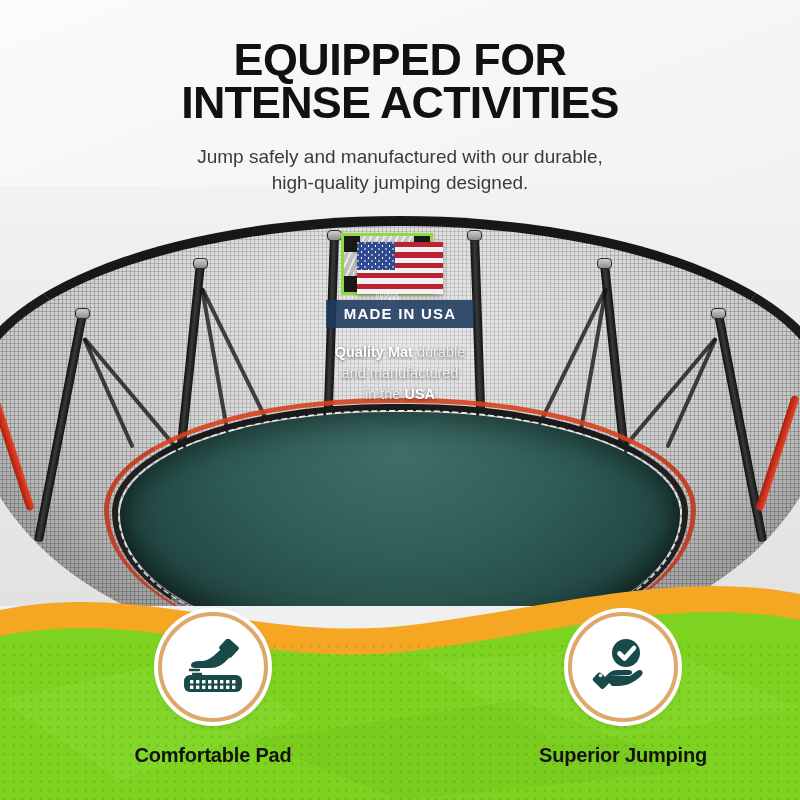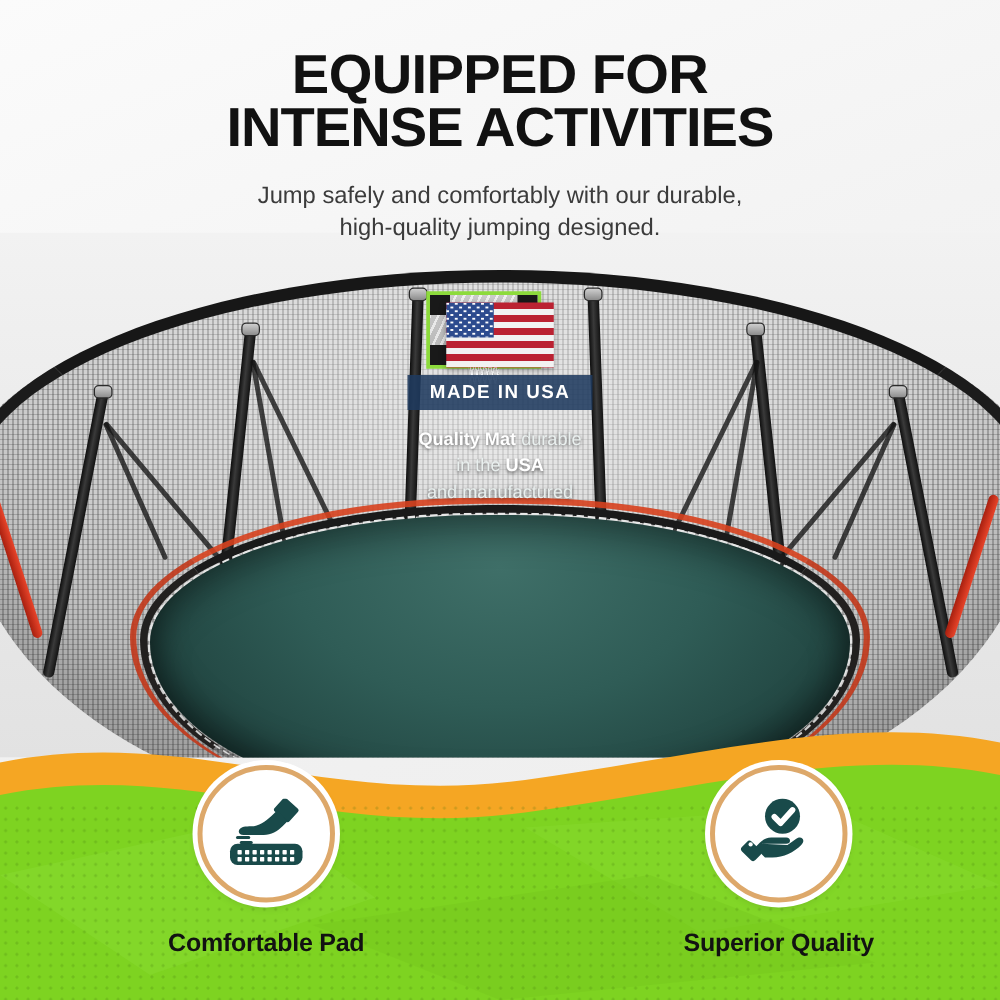--- a/index.html
+++ b/index.html
@@ -279,21 +279,21 @@
 <body>
 
 <div id="page">
 
   <div class="header">
     <div class="headline">
       <span>EQUIPPED FOR</span>
       <span class="l2">INTENSE ACTIVITIES</span>
     </div>
     <div class="subtitle">
-      <span class="sl">Jump safely and comfortably with our durable,</span>
+      <span class="sl">Jump safely and manufactured with our durable,</span>
       <span class="sl">high-quality jumping designed.</span>
     </div>
   </div>
 
   <div class="photo">
     <div class="photo-bg"></div>
 
     <div class="net"></div>
     <div class="net-shade"></div>
     <div class="rail"></div>
@@ -345,22 +345,22 @@
 
   <div class="usa-block">
     <div class="flag">
 
       <div class="flag-canton"></div>
       <div class="flag-stars"></div>
     </div>
     <div class="usa-band">MADE IN USA</div>
     <div class="mat-text">
       <span class="ln"><b>Quality Mat</b><span> durable</span></span>
+      <span class="ln">and manufactured</span>
       <span class="ln"><span>in the </span><b>USA</b></span>
-      <span class="ln">and manufactured</span>
     </div>
   </div>
 
   <div class="wave">
     <svg viewBox="0 0 800 250" preserveAspectRatio="none">
       <path d="M0,60 C150,30 260,96 420,74 C560,55 680,20 800,44 L800,250 L0,250 Z" fill="#f5a623"></path>
       <path d="M0,86 C150,56 260,122 420,100 C560,81 680,46 800,70 L800,250 L0,250 Z" fill="#7ed321"></path>
       <path d="M0,150 L210,104 L300,168 L120,230 Z" fill="#8adb33" opacity="0.45"></path>
       <path d="M420,112 L660,96 L800,158 L560,196 Z" fill="#8adb33" opacity="0.40"></path>
       <path d="M250,190 L520,150 L700,220 L400,250 Z" fill="#74c41c" opacity="0.35"></path>
@@ -410,18 +410,18 @@
         <svg width="62" height="60" viewBox="0 0 62 60">
           <g fill="#194a4a">
             <circle cx="34" cy="16" r="14"></circle>
             <path d="M27.5 16.5 L32.5 21.5 L42 11" stroke="#ffffff" stroke-width="4.6" stroke-linecap="round" stroke-linejoin="round" fill="none"></path>
             <path d="M17 38 C22 38 31 38 37 38 C41 38 41 33 37 33 L25 33 C21 33 18 35 16 37 L12 41 L20 49 L26 49 C35 49 43 45 49 39 C53 35 49 31 45 34 L38 39"></path>
             <rect x="2" y="38" width="15" height="11" rx="2.5" transform="rotate(44 9 43)"></rect>
             <circle cx="8.5" cy="38.5" r="1.7" fill="#ffffff"></circle>
           </g>
         </svg>
       </div>
-      <div class="feature-label">Superior Quality</div>
+      <div class="feature-label">Superior Jumping</div>
     </div>
 
   </div>
 
 </div>
 
 </body></html>

